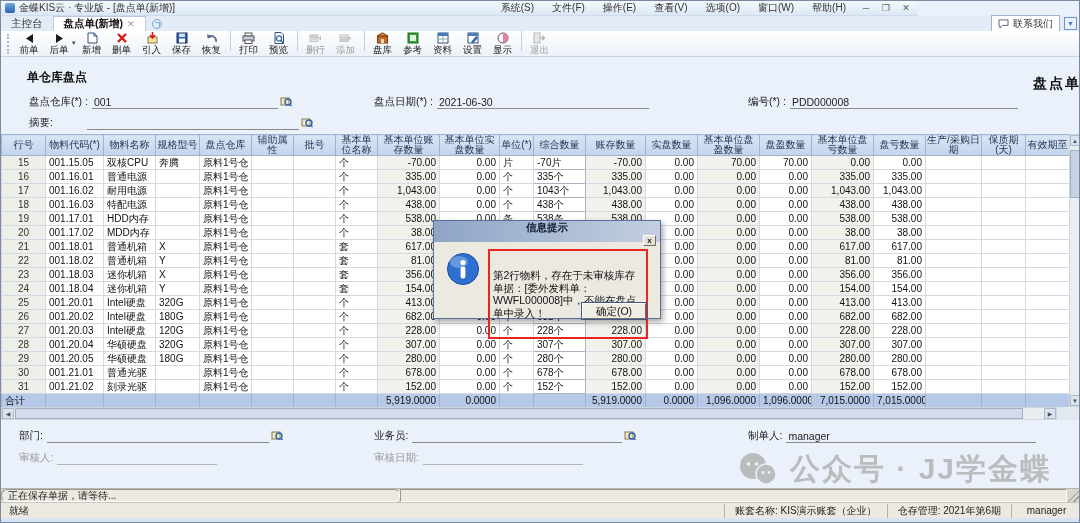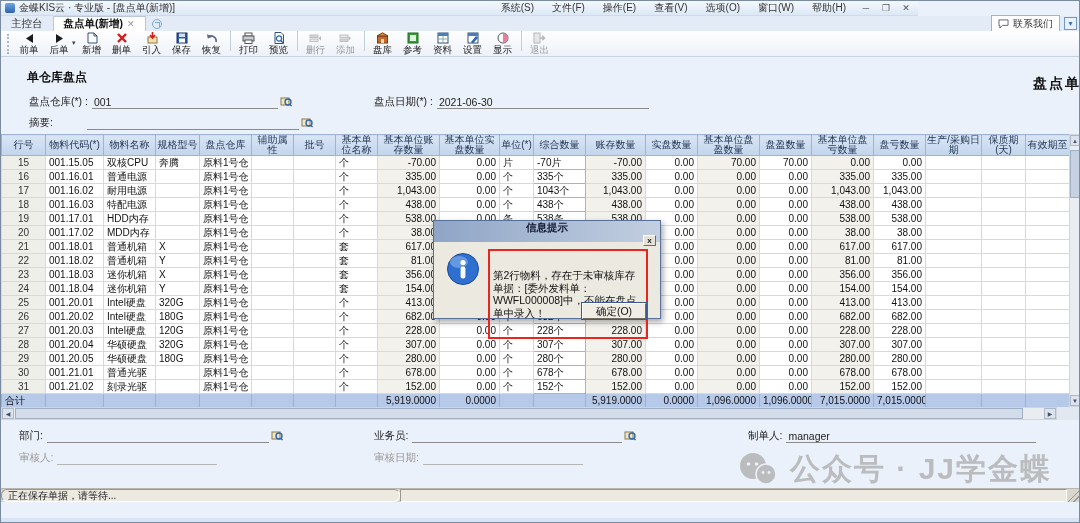--- a/index.html
+++ b/index.html
@@ -311,20 +311,23 @@
 
   <div class="fld" style="left:28px;top:94px;">
     <span class="lbl">盘点仓库(*) :</span><span class="val" style="width:186px;">001</span><span class="lookup"><svg width="12" height="11" viewBox="0 0 12 11">
           <rect x="1" y="2" width="8" height="7" fill="#F3E6C2" stroke="#8a7a4a"></rect>
           <circle cx="8" cy="6" r="3" fill="none" stroke="#2F66AE" stroke-width="1.4"></circle>
           <line x1="10" y1="8.4" x2="11.6" y2="10" stroke="#2F66AE" stroke-width="1.4"></line>
         </svg></span>
   </div>
   <div class="fld" style="left:373px;top:94px;">
     <span class="lbl">盘点日期(*) :</span><span class="val" style="width:212px;">2021-06-30</span>
+  </div>
+  <div class="fld" style="left:747px;top:94px;">
+    <span class="lbl">编号(*) :</span><span class="val" style="width:228px;">PDD000008</span>
   </div>
   <div class="fld" style="left:28px;top:115px;">
     <span class="lbl">摘要:</span><span class="val" style="width:212px;margin-left:30px;"></span><span class="lookup"><svg width="12" height="11" viewBox="0 0 12 11">
           <rect x="1" y="2" width="8" height="7" fill="#F3E6C2" stroke="#8a7a4a"></rect>
           <circle cx="8" cy="6" r="3" fill="none" stroke="#2F66AE" stroke-width="1.4"></circle>
           <line x1="10" y1="8.4" x2="11.6" y2="10" stroke="#2F66AE" stroke-width="1.4"></line>
         </svg></span>
   </div>
 
   <div class="tablewrap">
@@ -843,20 +846,27 @@
         <circle cx="33" cy="21.5" r="1.4" fill="#EBF1FA"></circle>
     </svg>
     <span>公众号 · JJ学金蝶</span>
   </div>
 
   <div class="status-inner">
     <div class="cell msg">正在保存单据，请等待...</div>
     <div class="cell fill"></div>
     <div class="grip2"></div>
   </div>
+  <div class="status-outer">
+    <span class="ready">就绪</span>
+    <span class="spacer"></span>
+    <span class="scell">账套名称: KIS演示账套（企业）</span>
+    <span class="scell">仓存管理: 2021年第6期</span>
+    <span class="scell" style="min-width:70px;text-align:center;">manager</span>
+  </div>
   <div class="bottomstrip"></div>
 
   <div class="dialog">
     <div class="dlg-title">
       <span>信息提示</span>
       <span class="dlg-close">x</span>
     </div>
     <div class="dlg-body">
       <svg class="dlg-icon" width="34" height="34" viewBox="0 0 34 34">
         <circle cx="17" cy="17" r="15.5" fill="#2E6FD0" stroke="#1b4b9a"></circle>

